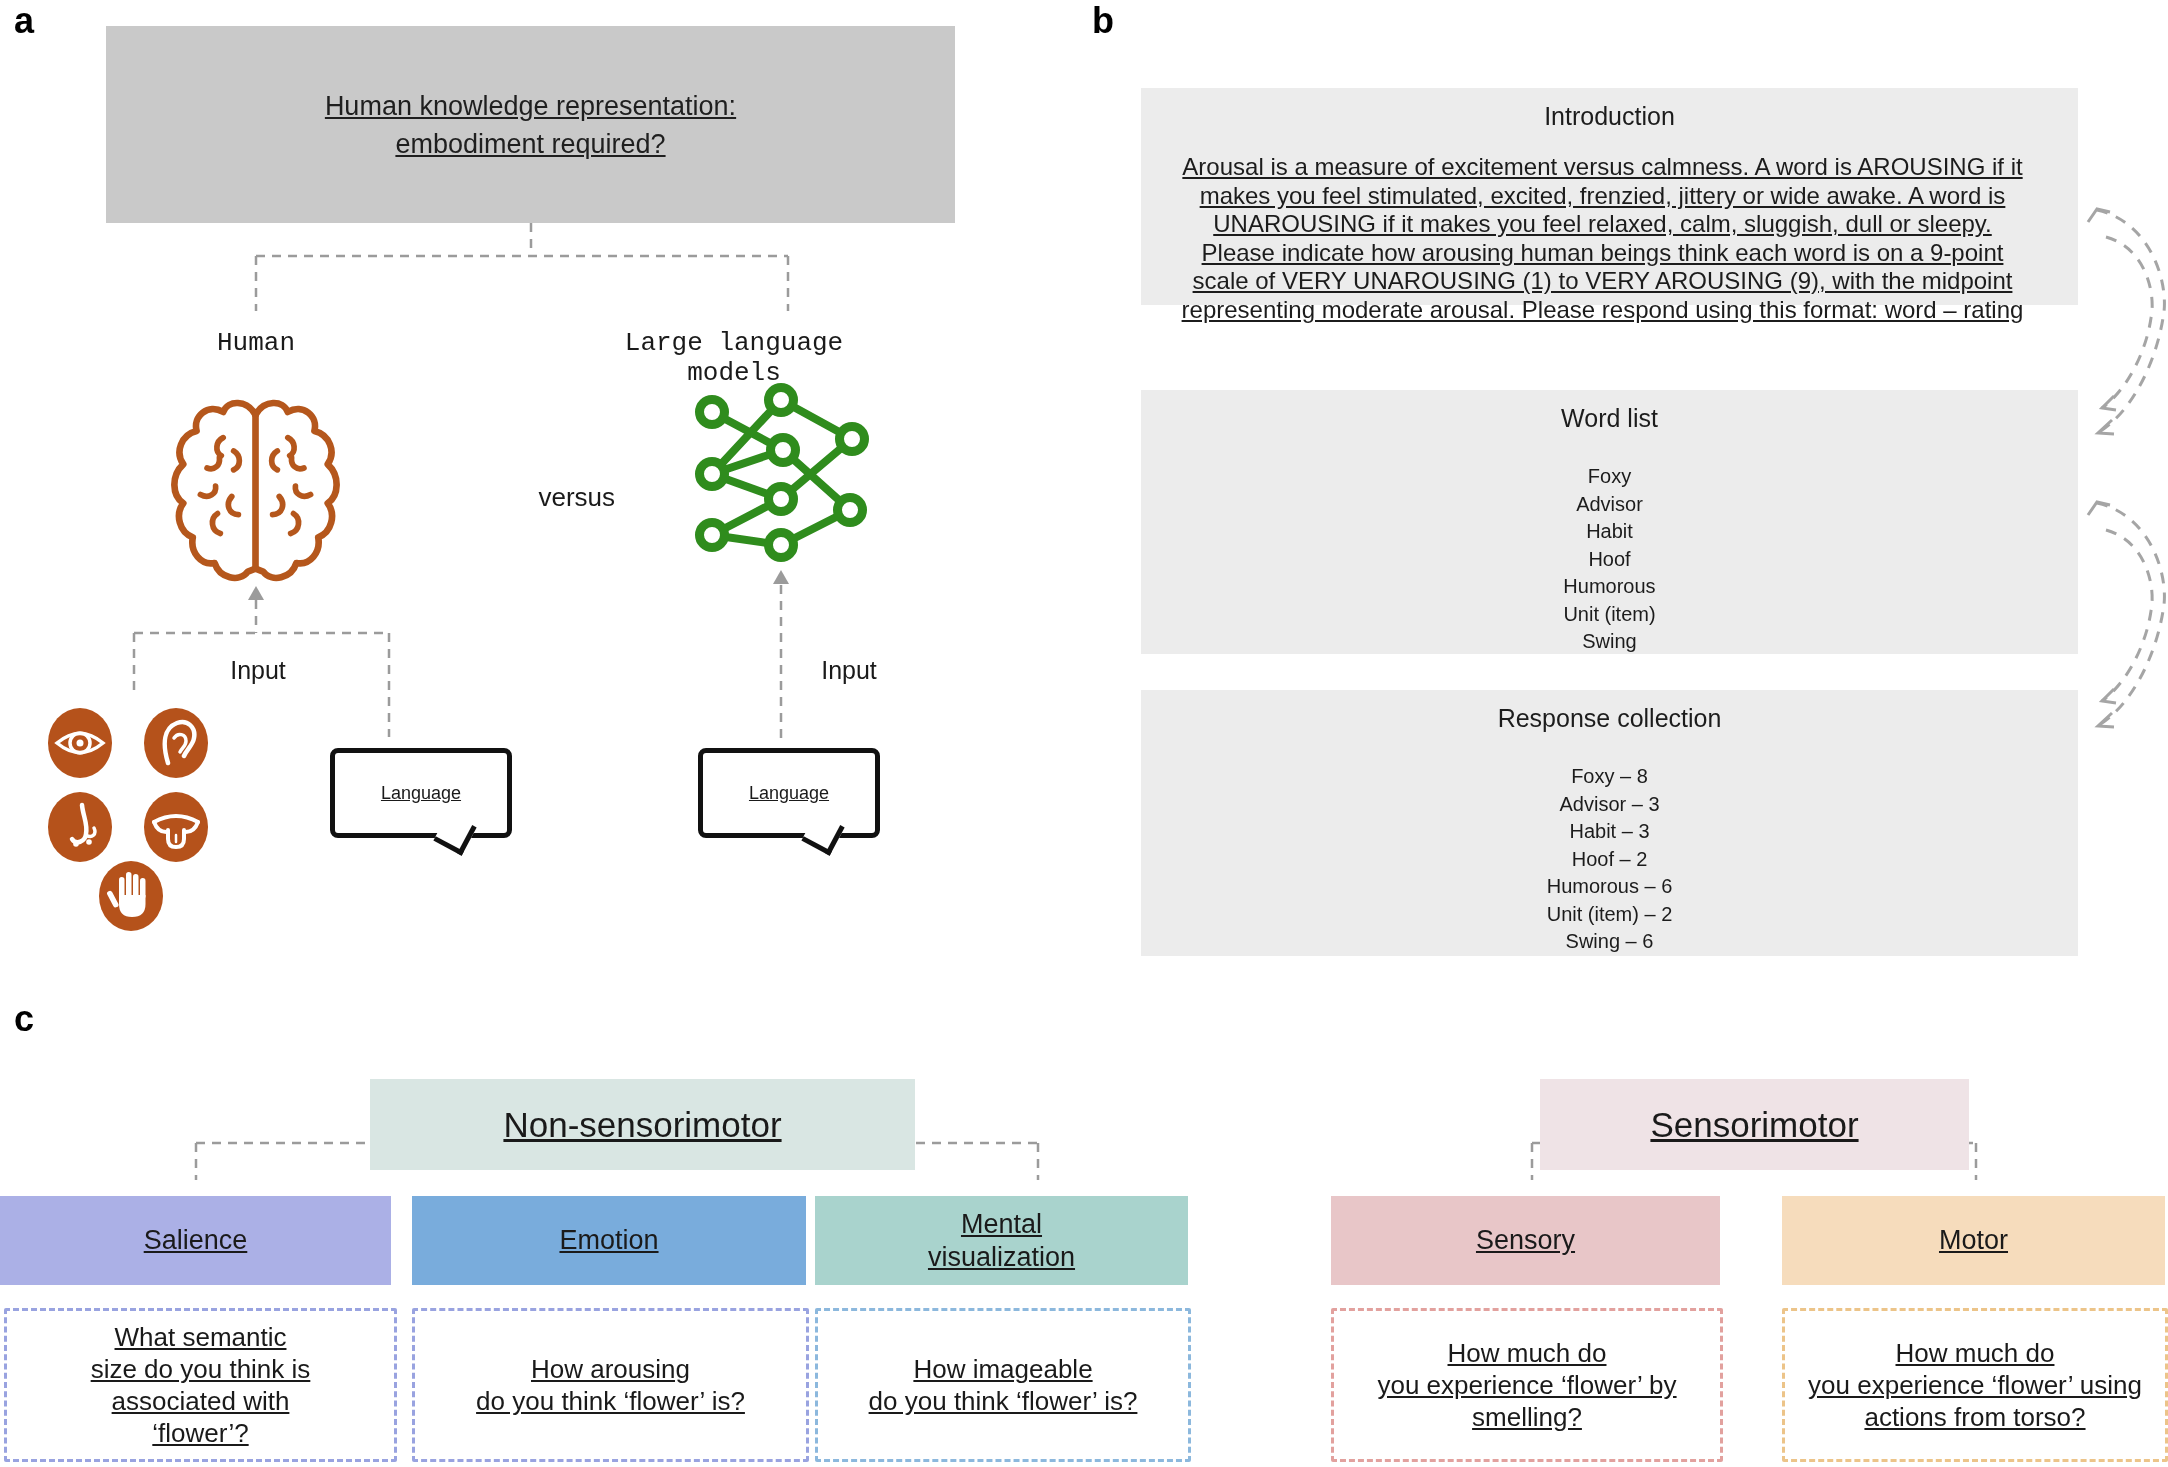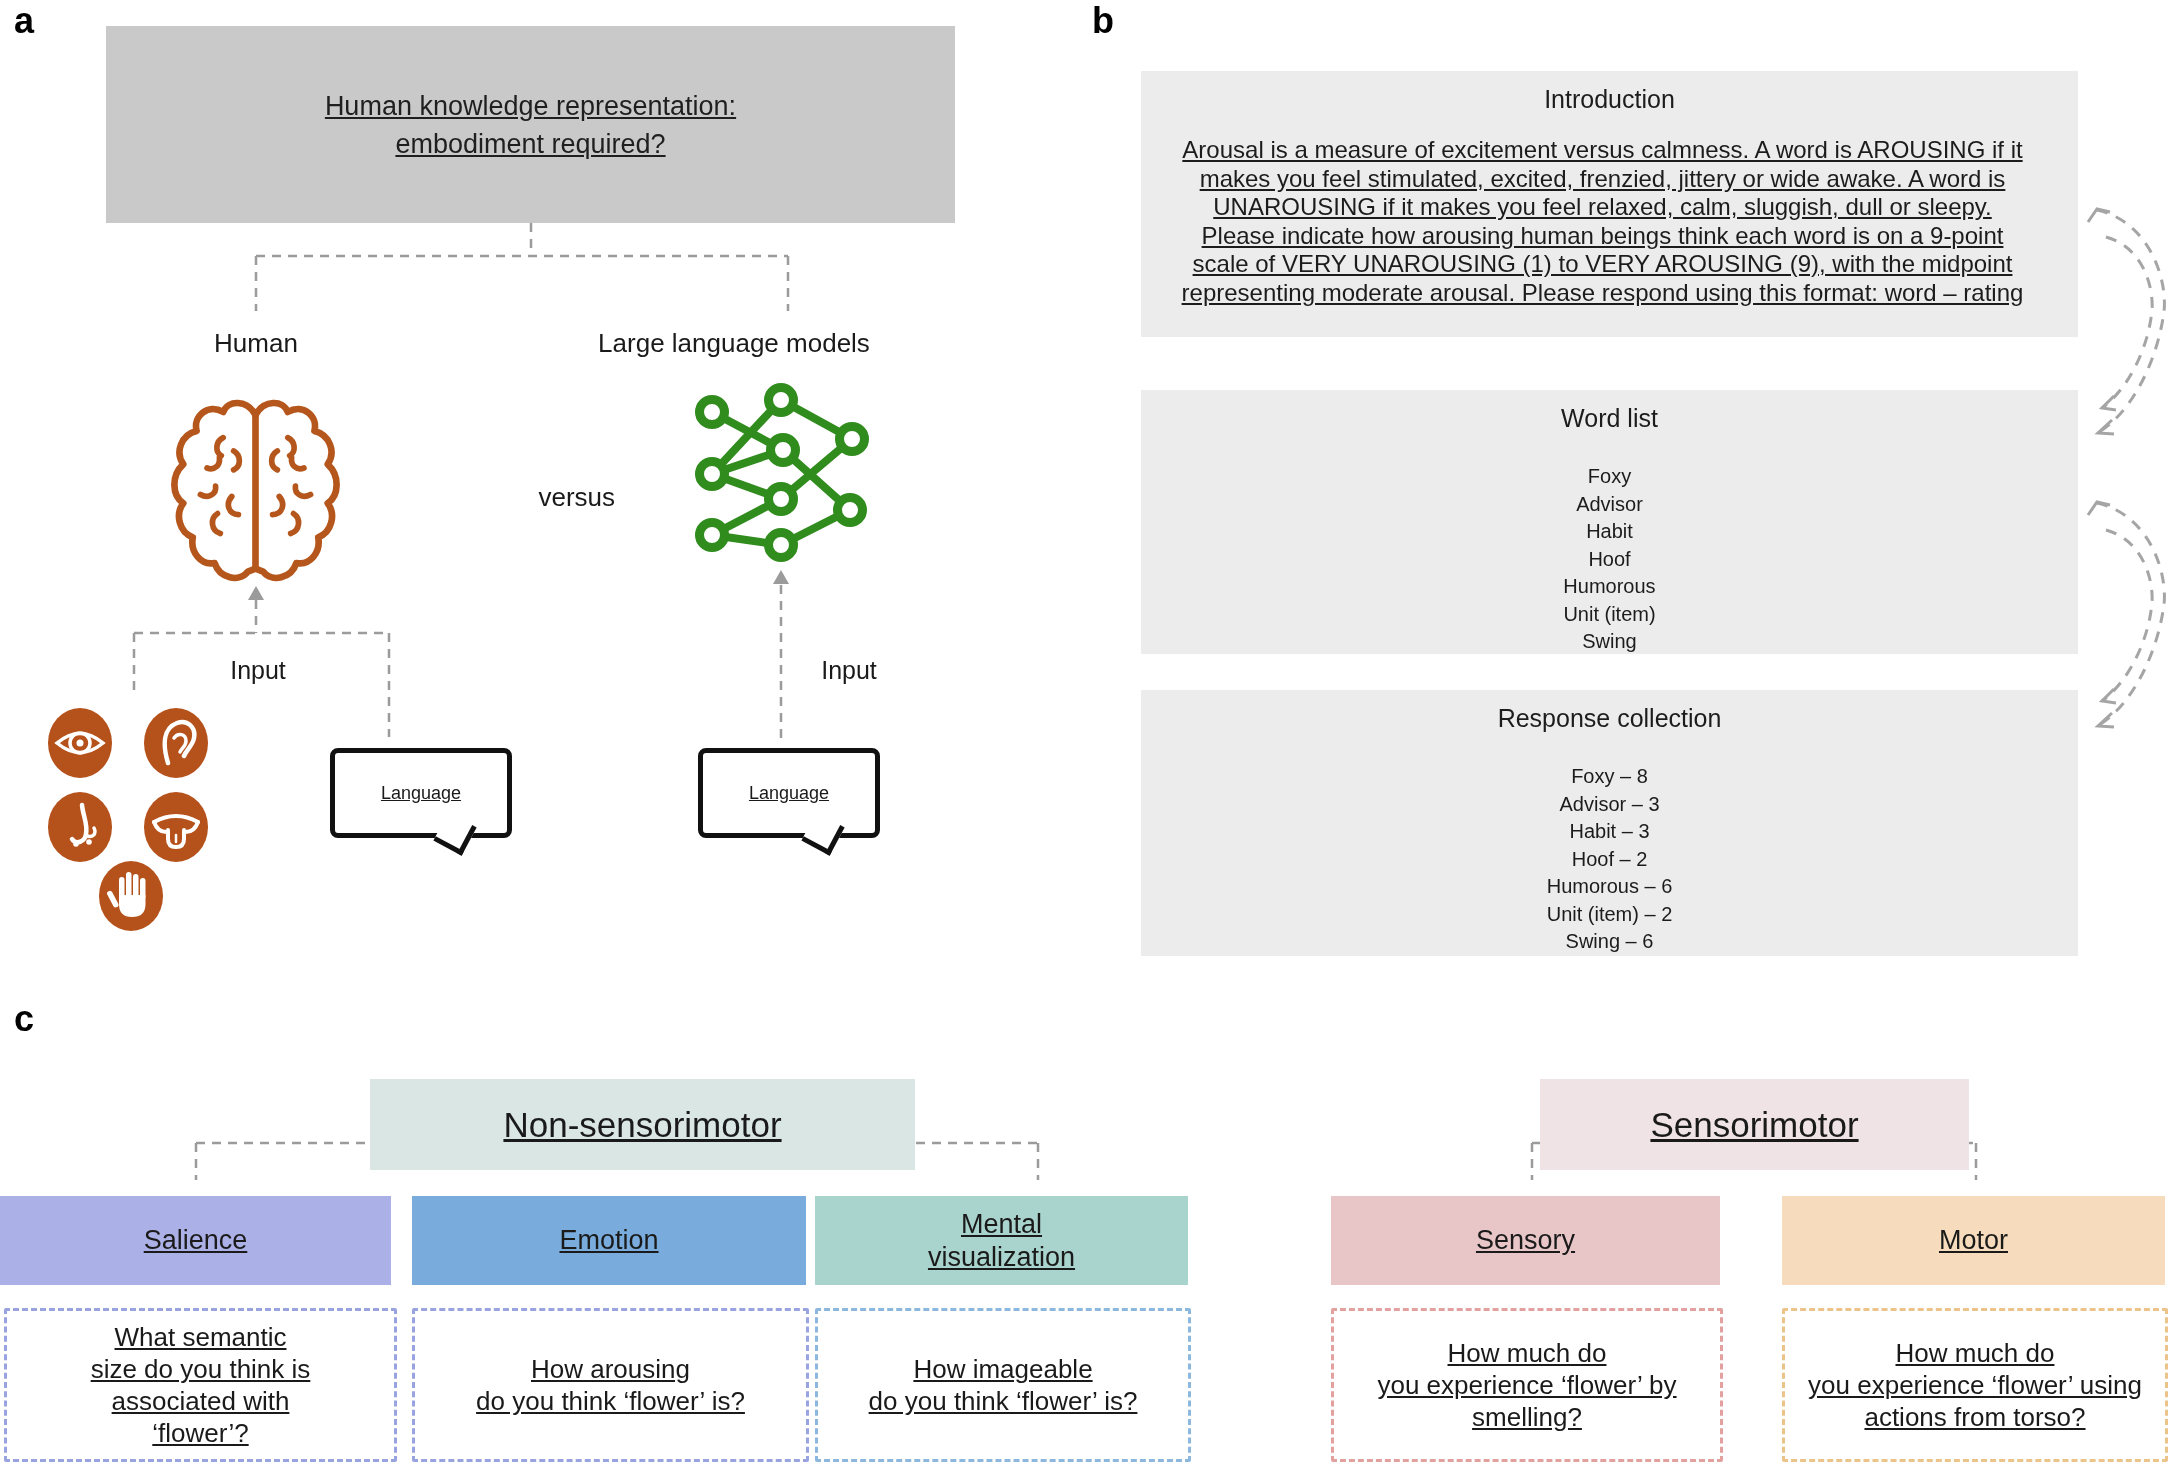--- a/index.html
+++ b/index.html
@@ -6,21 +6,21 @@
   #stage{position:relative;width:2168px;height:1467px;background:#ffffff;overflow:hidden;
          font-family:"Liberation Sans", sans-serif;color:#1a1a1a;}
   .abs{position:absolute;}
   .panel-letter{font-size:36px;font-weight:700;color:#000;}
   .center-flex{display:flex;align-items:center;justify-content:center;text-align:center;text-decoration:underline;}
   .preline{white-space:pre-line;}
 
   
   .question-box{left:106px;top:26px;width:849px;height:197px;background:#c9c9c9;
                 font-size:27px;line-height:38px;color:#1f1f1f;}
-  .node-label{font-size:26px;text-align:center;}
+  .node-label{font-size:26px;text-align:center;font-family:Liberation Mono, monospace;}
   .versus{left:465px;top:482px;width:150px;font-size:26px;text-align:right;}
   .input-label{font-size:25px;text-align:center;}
   .bubble{width:172px;height:80px;background:#fff;border:5px solid #111;border-radius:8px;
           font-size:18px;}
   .bubble .tail{position:absolute;bottom:-17px;left:104px;width:27px;height:27px;background:#fff;
                 border-right:5px solid #111;border-bottom:5px solid #111;transform:rotate(28deg);}
 
   
   .gbox{left:1141px;width:937px;background:#ececec;text-align:center;color:#1c1c1c;}
   .gbox-title{font-size:25px;padding-top:14px;}
@@ -199,21 +199,21 @@
     <span>Language</span>
     <div class="tail"></div>
   </div>
   <div class="abs bubble center-flex" style="left:698px;top:748px">
     <span>Language</span>
     <div class="tail"></div>
   </div>
 
   <div class="abs panel-letter" style="left:1092px;top:0px">b</div>
 
-  <div class="abs gbox" style="top:71px;height:266px">
+  <div class="abs gbox" style="top:88px;height:217px">
     <div class="gbox-title">Introduction</div>
     <div class="gbox-body preline">Arousal is a measure of excitement versus calmness. A word is AROUSING if it
 makes you feel stimulated, excited, frenzied, jittery or wide awake. A word is
 UNAROUSING if it makes you feel relaxed, calm, sluggish, dull or sleepy.
 Please indicate how arousing human beings think each word is on a 9-point
 scale of VERY UNAROUSING (1) to VERY AROUSING (9), with the midpoint
 representing moderate arousal. Please respond using this format: word – rating</div>
   </div>
 
   <div class="abs gbox" style="top:390px;height:264px">

